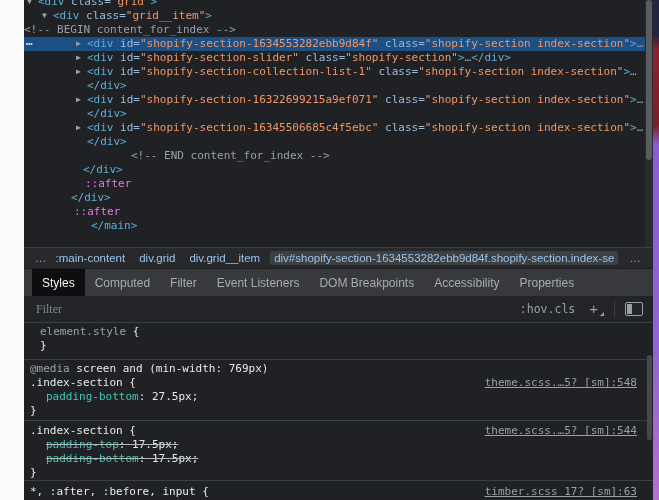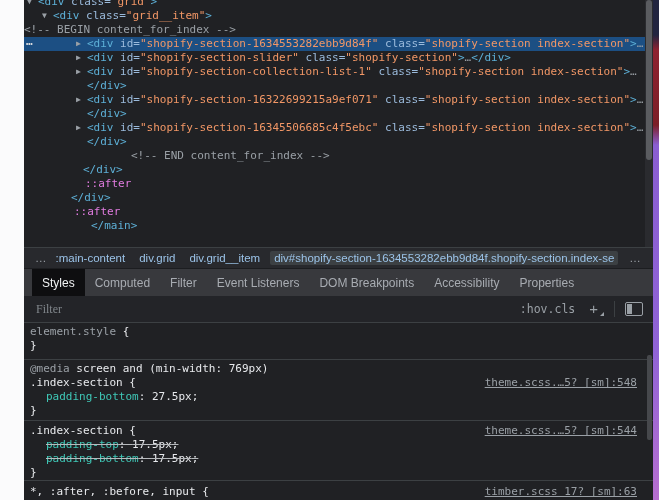--- a/index.html
+++ b/index.html
@@ -44,21 +44,21 @@
   .plus{position:relative;color:#9aa0a6;font-size:15px;margin-left:14px;flex:none;line-height:12px}
   .plus::after{content:'';position:absolute;right:-6px;bottom:-1px;width:0;height:0;border-left:4px solid transparent;border-bottom:4px solid #9aa0a6}
   .fsep{width:1px;height:16px;background:#3c4043;margin:0 10px 0 16px;flex:none}
   .dock-icon{position:relative;width:16px;height:12px;border:1px solid #9aa0a6;border-radius:2px;flex:none;display:inline-block}
   .dock-icon span{position:absolute;left:1px;top:1px;bottom:1px;width:5px;background:#9aa0a6;display:block}
 
   
   .styles-pane{flex:1;position:relative;overflow:hidden;background:#202124;
     font-family:"DejaVu Sans Mono","Liberation Mono",monospace;font-size:11px;line-height:14px;color:#e8eaed}
   .style-section{border-bottom:1px solid #3c4043;position:relative;padding:3px 0 4px 6px}
-  .style-section.sec1{padding:2px 0 6px 6px}
+  .style-section.sec1{padding:2px 0 6px 16px}
   .style-section.sec2{padding:2px 0 2px 6px}
   .style-section.sec3{padding:3px 0 0 6px}
   .style-section.sec4{padding:4px 0 0 6px;border-bottom:none}
   .sel-row{position:relative;height:14px;white-space:pre}
   .media-row{height:14px;white-space:pre}
   .muted{color:#9aa0a6}
   .prop-row{height:14px;white-space:pre;padding-left:16px}
   .prop-name{color:#3fc8b7}
   .struck{text-decoration:line-through;text-decoration-color:#b7babd;text-decoration-thickness:1px}
   .src-link{position:absolute;right:16px;top:0;color:#9aa0a6;text-decoration:underline}

